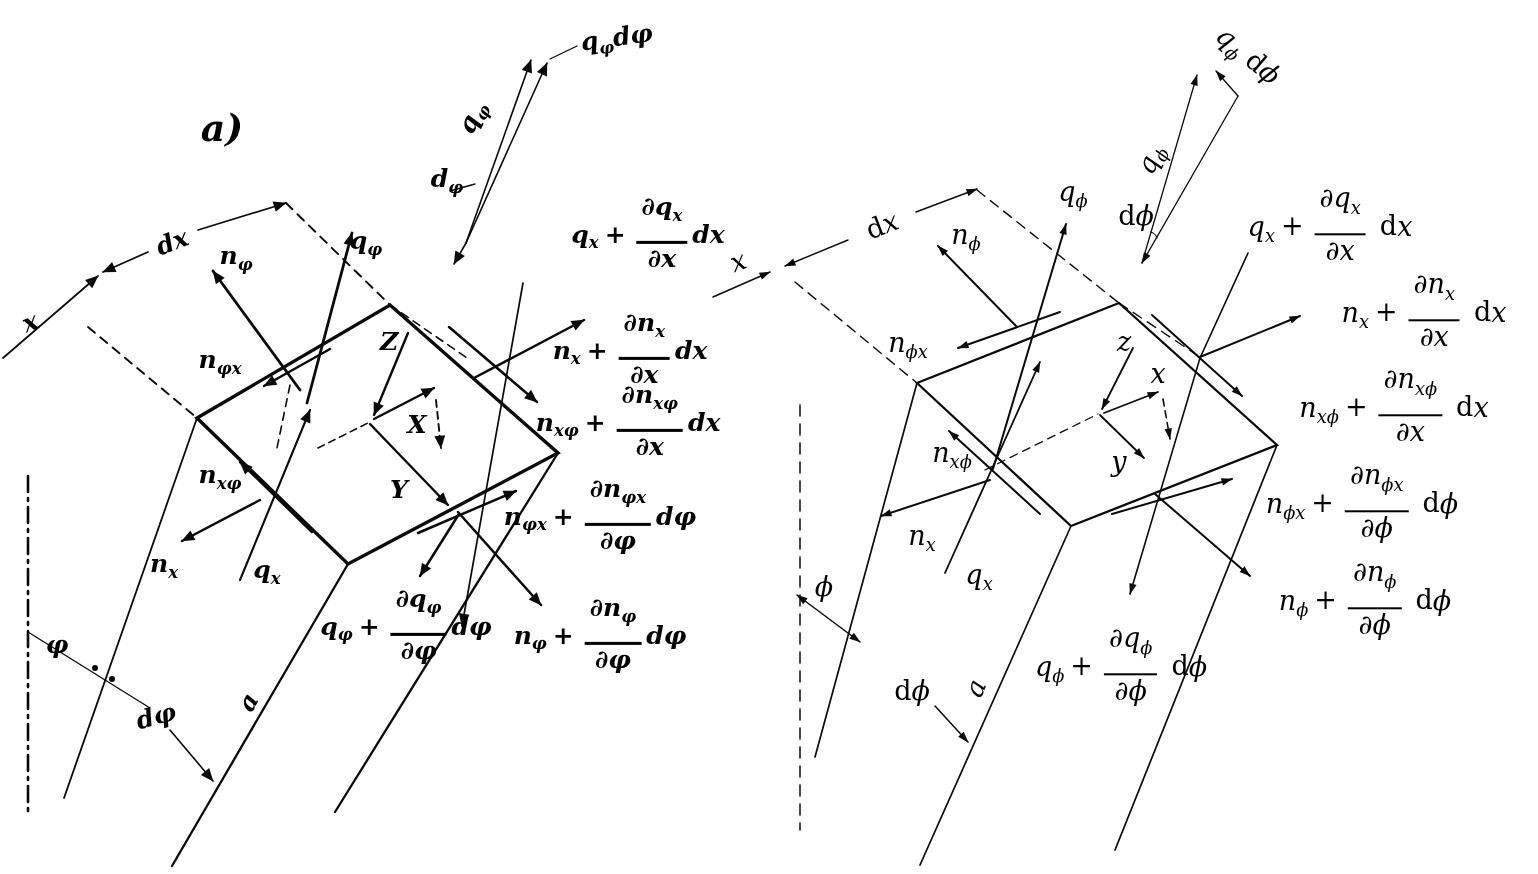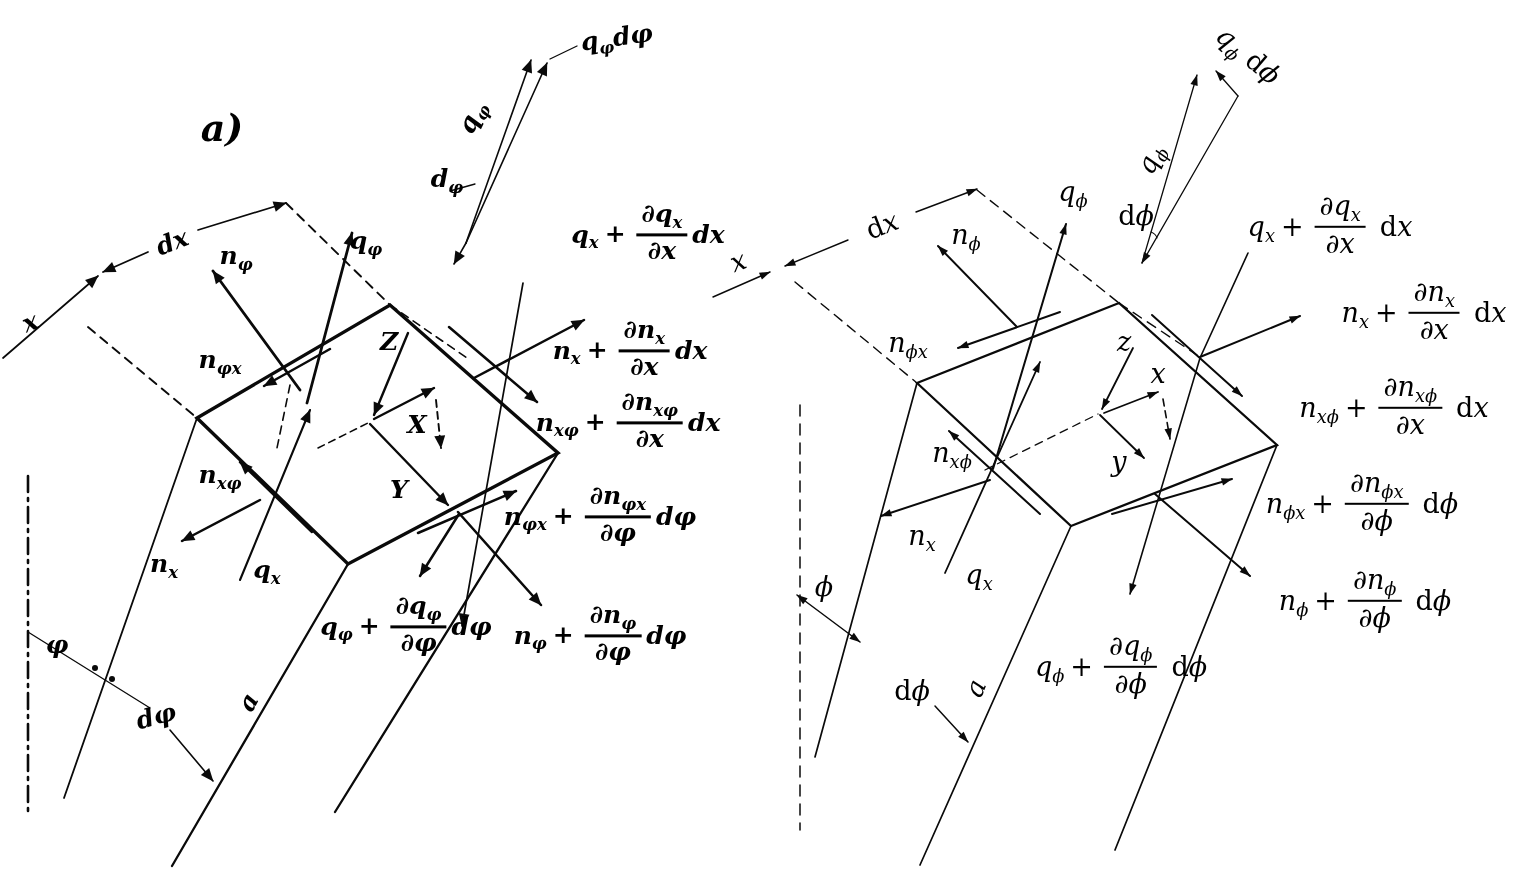--- a/index.html
+++ b/index.html
@@ -11,21 +11,21 @@
   .lf{font-family:"DejaVu Serif",serif;font-style:italic;font-weight:700;font-size:25px;}
   .rf{font-family:"DejaVu Serif",serif;font-style:italic;font-weight:400;font-size:27px;}
   .big{font-size:38px;}
   .it{font-style:italic;}
   .rm{font-style:normal;}
   .pad{margin:0 6px;font-style:normal;}
   .sp{margin-left:9px;}
   sub{font-style:italic;font-size:66%;vertical-align:-0.35em;}
   .frac{display:inline-block;vertical-align:middle;text-align:center;line-height:1.12;
         margin:0 5px;transform:translateY(-3px);}
-  .frac .num{display:block;border-bottom:2px solid #000;padding:0 5px 1px;}
+  .frac .num{display:block;border-bottom:2px solid #000;padding:0 5px 16px;}
   .frac .den{display:block;padding:1px 5px 0;}
   .lf .frac .num{border-bottom-width:3px;}
 </style>
 </head>
 <body>
 
 <div id="canvas">
 
   <svg id="lines" viewBox="0 0 1538 874" xmlns="http://www.w3.org/2000/svg">
     <defs>

